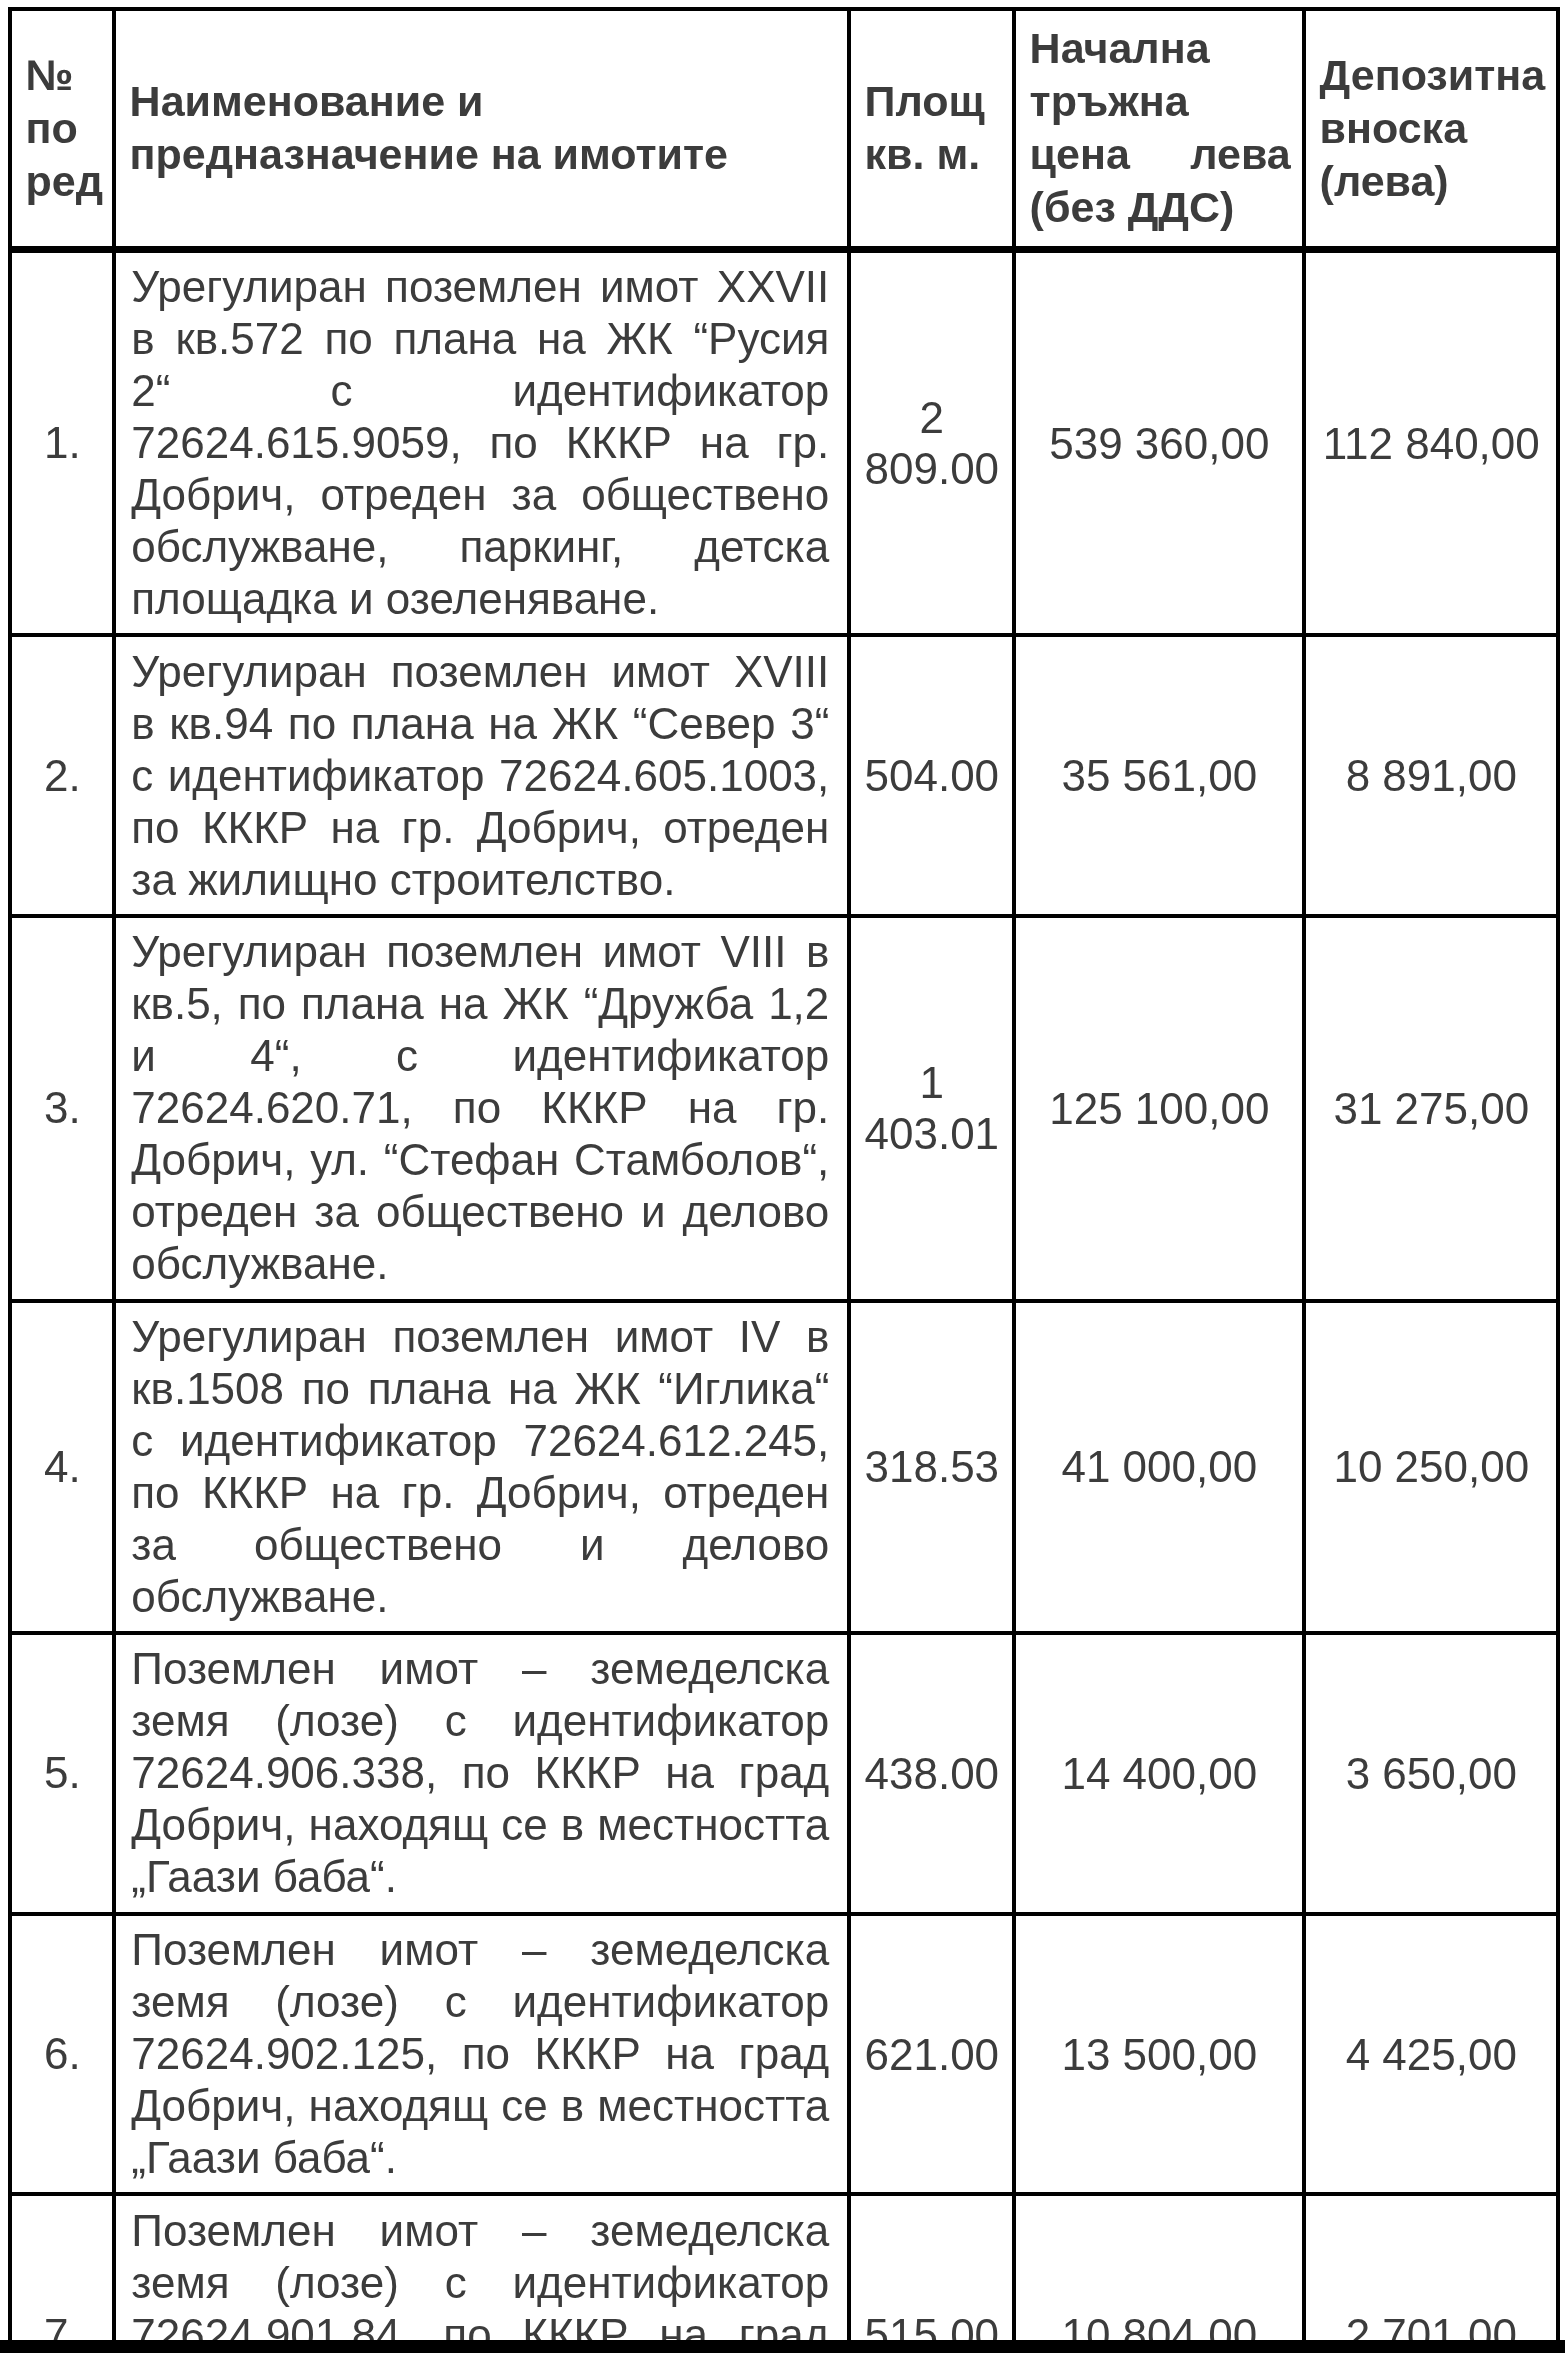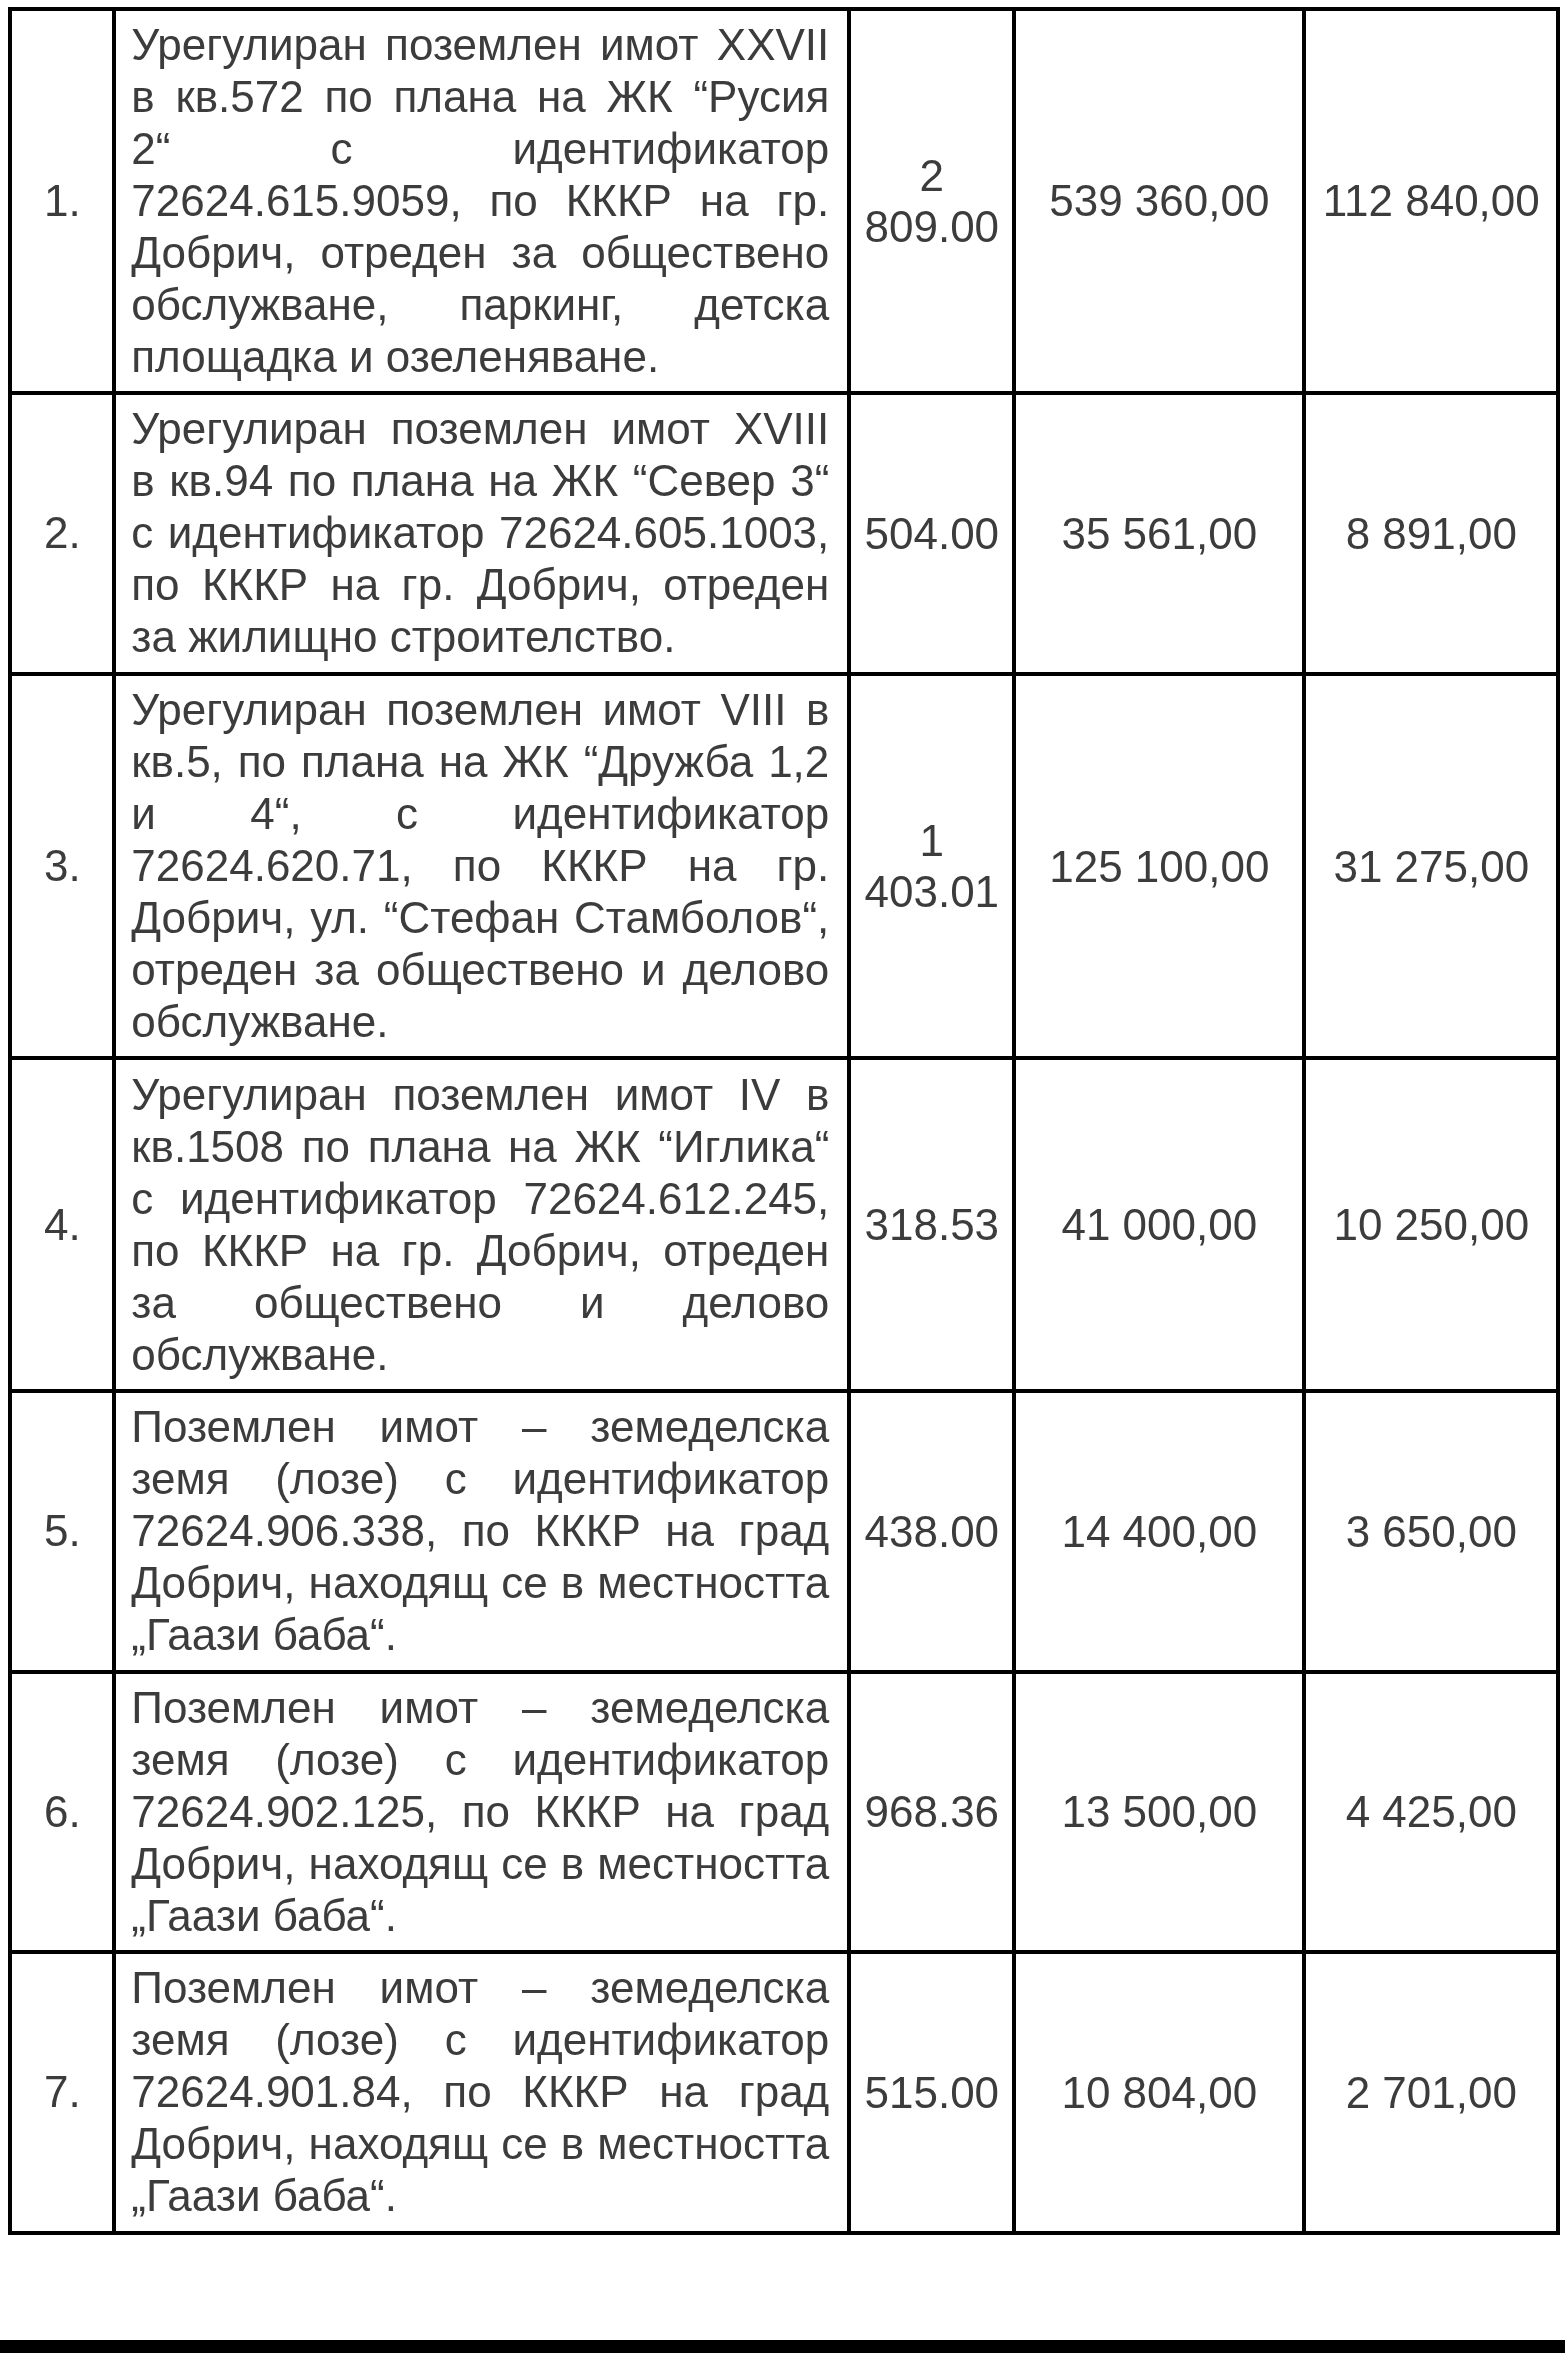--- a/index.html
+++ b/index.html
@@ -81,20 +81,27 @@
 
 <table class="props">
   <colgroup>
     <col style="width:104px">
     <col style="width:735px">
     <col style="width:165px">
     <col style="width:290px">
     <col style="width:254px">
   </colgroup>
   <tbody>
+    <tr class="hdr">
+      <th class="c-num">№ по ред</th>
+      <th class="c-name">Наименование и предназначение на имотите</th>
+      <th class="c-area">Площ кв. м.</th>
+      <th class="c-price">Начална тръжна цена лева (без ДДС)</th>
+      <th class="c-deposit">Депозитна вноска (лева)</th>
+    </tr>
     <tr class="r1">
       <td class="c-num">1.</td>
       <td class="c-name">Урегулиран поземлен имот XXVII в кв.572 по плана на ЖК “Русия 2“ с идентификатор 72624.615.9059, по КККР на гр. Добрич, отреден за обществено обслужване, паркинг, детска площадка и озеленяване.</td>
       <td class="c-area">2 809.00</td>
       <td class="c-price">539 360,00</td>
       <td class="c-deposit">112 840,00</td>
     </tr>
     <tr class="r2">
       <td class="c-num">2.</td>
       <td class="c-name">Урегулиран поземлен имот XVIII в кв.94 по плана на ЖК “Север 3“ с идентификатор 72624.605.1003, по КККР на гр. Добрич, отреден за жилищно строителство.</td>
@@ -119,21 +126,21 @@
     <tr class="r5">
       <td class="c-num">5.</td>
       <td class="c-name">Поземлен имот – земеделска земя (лозе) с идентификатор 72624.906.338, по КККР на град Добрич, находящ се в местността „Гаази баба“.</td>
       <td class="c-area">438.00</td>
       <td class="c-price">14 400,00</td>
       <td class="c-deposit">3 650,00</td>
     </tr>
     <tr class="r6">
       <td class="c-num">6.</td>
       <td class="c-name">Поземлен имот – земеделска земя (лозе) с идентификатор 72624.902.125, по КККР на град Добрич, находящ се в местността „Гаази баба“.</td>
-      <td class="c-area">968.36</td>
+      <td class="c-area">621.00</td>
       <td class="c-price">13 500,00</td>
       <td class="c-deposit">4 425,00</td>
     </tr>
     <tr class="r7">
       <td class="c-num">7.</td>
       <td class="c-name">Поземлен имот – земеделска земя (лозе) с идентификатор 72624.901.84, по КККР на град Добрич, находящ се в местността „Гаази баба“.</td>
       <td class="c-area">515.00</td>
       <td class="c-price">10 804,00</td>
       <td class="c-deposit">2 701,00</td>
     </tr>

